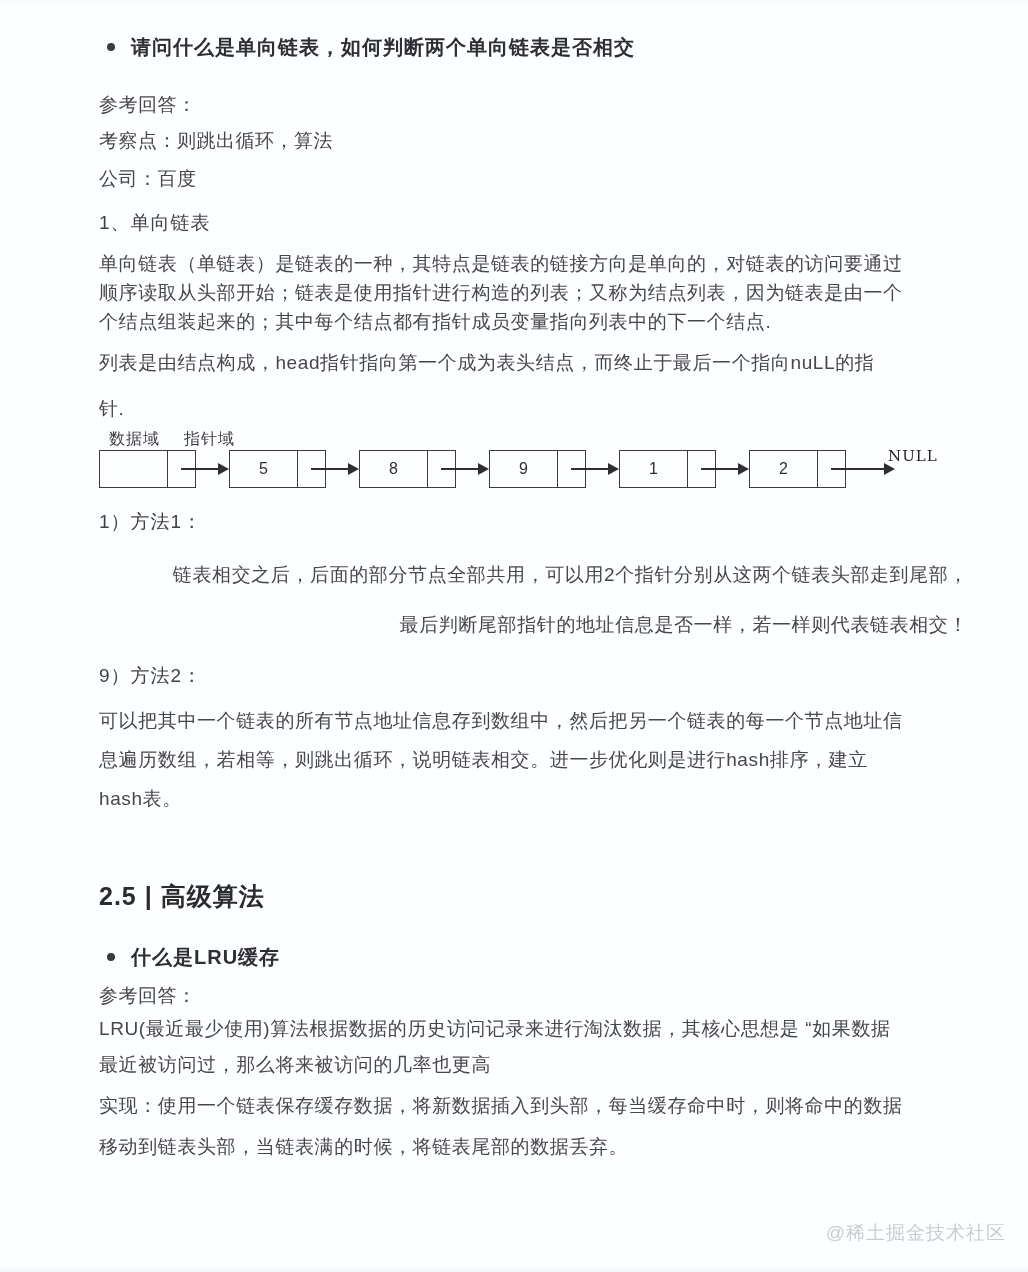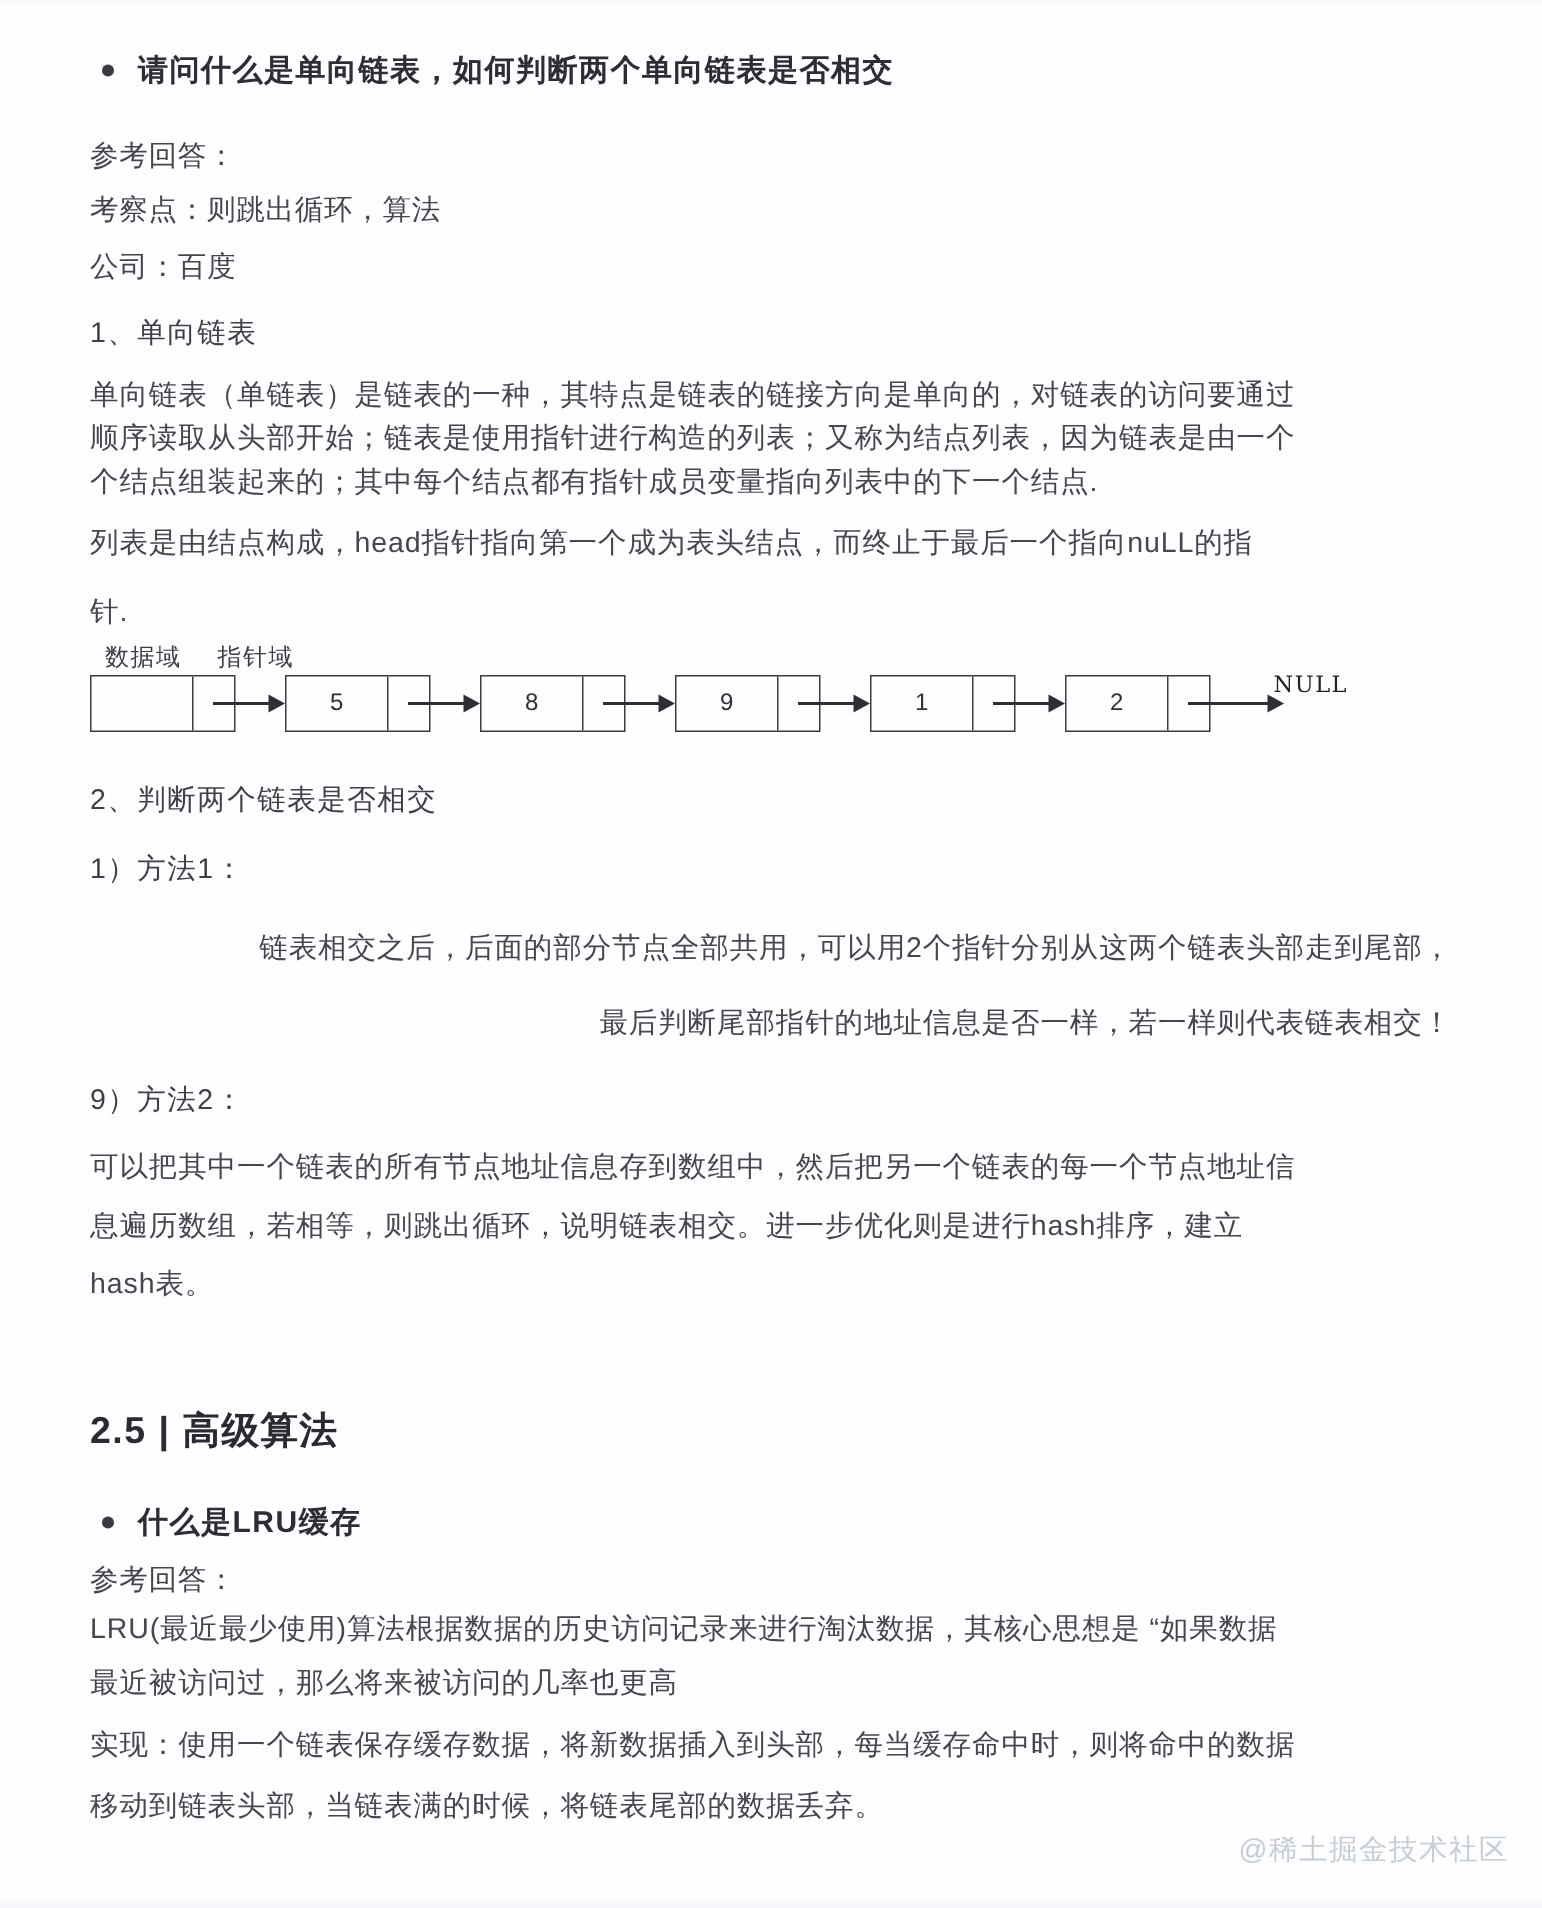--- a/index.html
+++ b/index.html
@@ -6,20 +6,21 @@
   html, body { background: #ffffff; }
   .doc {
     position: relative;
     width: 1028px;
     height: 1272px;
     margin: 0 auto;
     overflow: hidden;
     font-family: "Liberation Sans", "DejaVu Sans", sans-serif;
     color: #46464e;
     background: linear-gradient(180deg, #f6f8fa 0px, #fdfeff 7px, #fdfeff calc(100% - 7px), #f3f5f8 100%);
+    padding-left: 39px;
   }
   .content { padding: 34px 60px 0 60px; }
 
   
   .q-row { display: flex; align-items: center; }
   .q-dot {
     width: 8px; height: 8px; border-radius: 50%;
     background: #3a3a42; flex: none;
     margin: 0 16px 0 8px;
   }
@@ -166,21 +167,20 @@
           <span class="cell-data">2</span>
           <span class="cell-ptr"></span>
         </div>
         <div class="arrow last">
           <span class="shaft"></span>
           <span class="null-label">NULL</span>
         </div>
       </div>
     </div>
 
-    <div class="sub-heading sh-2">2、判断两个链表是否相交</div>
 
     <div class="sub-heading sh-m1">1）方法1：</div>
     <div class="para m1-para">链表相交之后，后面的部分节点全部共用，可以用2个指针分别从这两个链表头部走到尾部，
 最后判断尾部指针的地址信息是否一样，若一样则代表链表相交！</div>
 
     <div class="sub-heading sh-m2">9）方法2：</div>
     <div class="para m2-para">可以把其中一个链表的所有节点地址信息存到数组中，然后把另一个链表的每一个节点地址信
 息遍历数组，若相等，则跳出循环，说明链表相交。进一步优化则是进行hash排序，建立
 hash表。</div>
 

